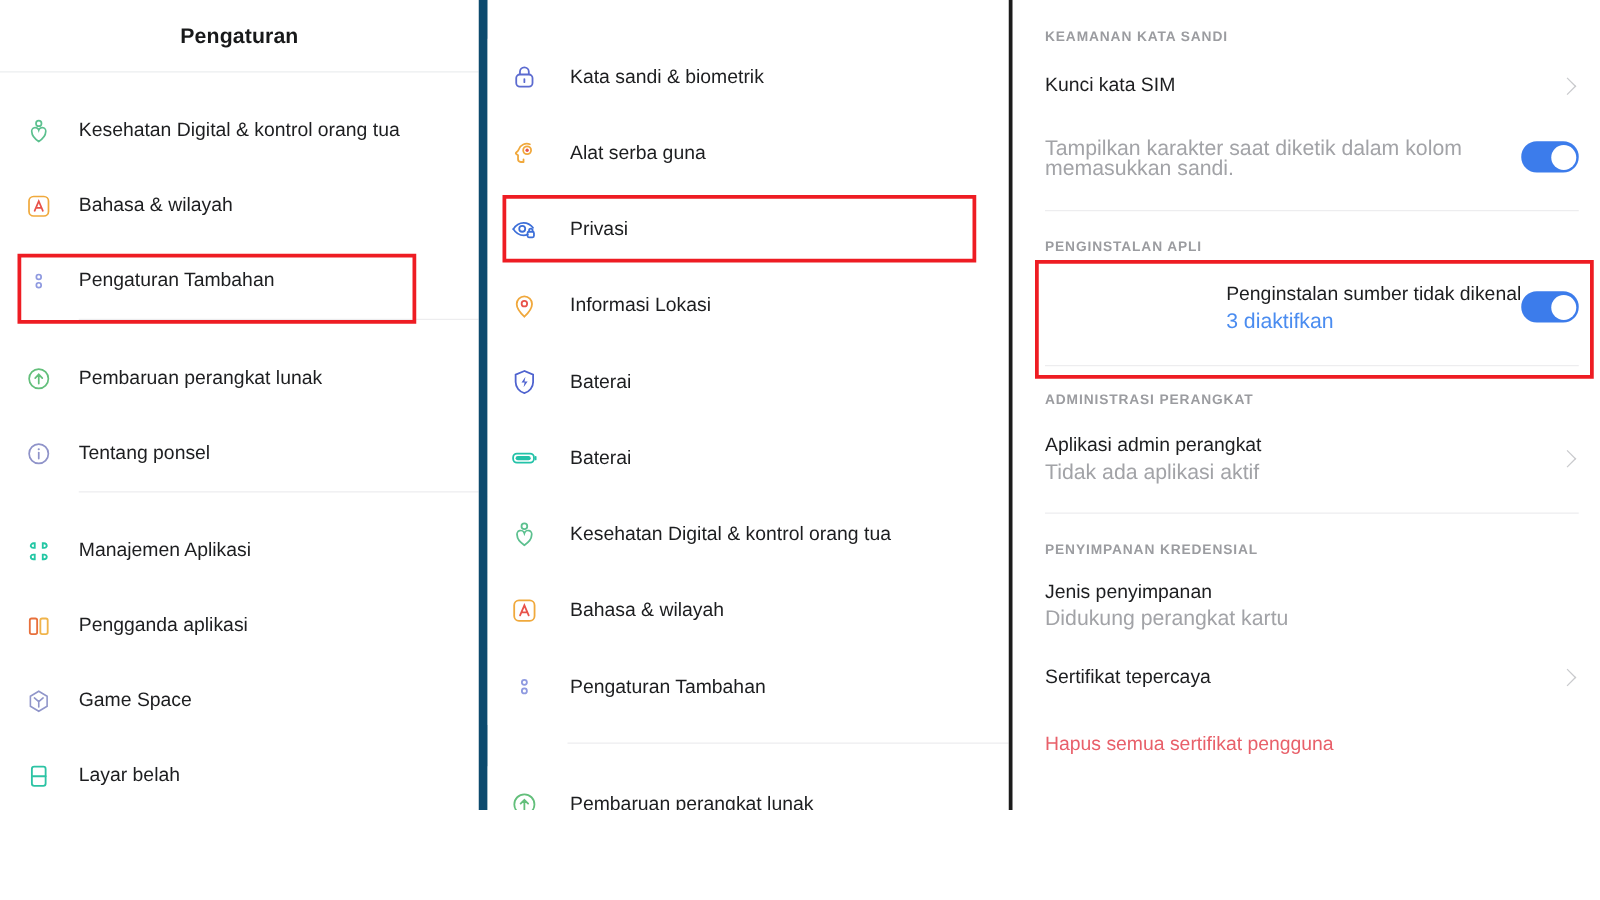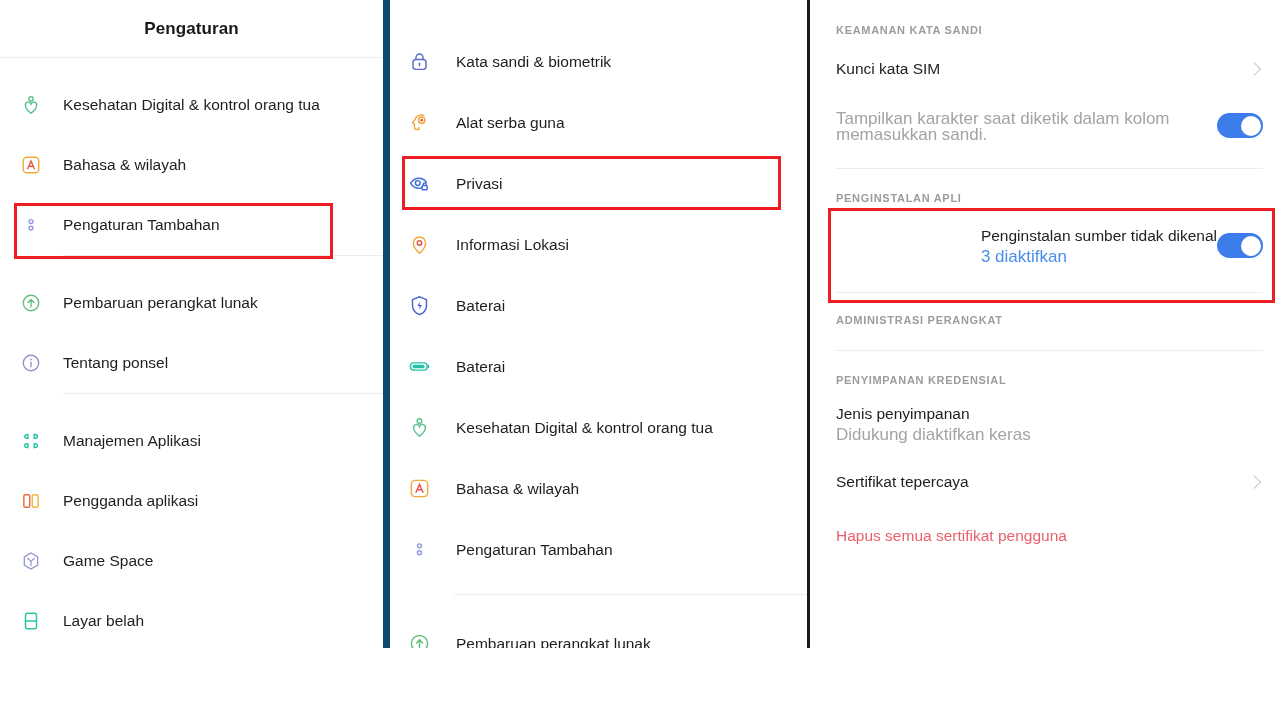--- a/index.html
+++ b/index.html
@@ -448,31 +448,38 @@
             <span class="knob"></span>
           </span>
         </div>
       </div>
 
       <div class="rdiv" style="margin-top:27px;"></div>
 
       <div class="rsec">
         <div class="sec-head" style="margin-top:21px;">ADMINISTRASI PERANGKAT</div>
 
+        <div class="pref" style="margin-top:21px;">
+          <div class="texts">
+            <div class="ptitle">Aplikasi admin perangkat</div>
+            <div class="psub">Tidak ada aplikasi aktif</div>
+          </div>
+          <span class="chev"></span>
+        </div>
       </div>
 
       <div class="rdiv" style="margin-top:24px;"></div>
 
       <div class="rsec">
         <div class="sec-head" style="margin-top:23px;">PENYIMPANAN KREDENSIAL</div>
 
         <div class="pref" style="margin-top:18px;">
           <div class="texts">
             <div class="ptitle">Jenis penyimpanan</div>
-            <div class="psub">Didukung diaktifkan keras</div>
+            <div class="psub">Didukung perangkat kartu</div>
           </div>
         </div>
 
         <div class="pref" style="margin-top:29px;">
           <div class="texts">
             <div class="ptitle">Sertifikat tepercaya</div>
           </div>
           <span class="chev"></span>
         </div>
 

